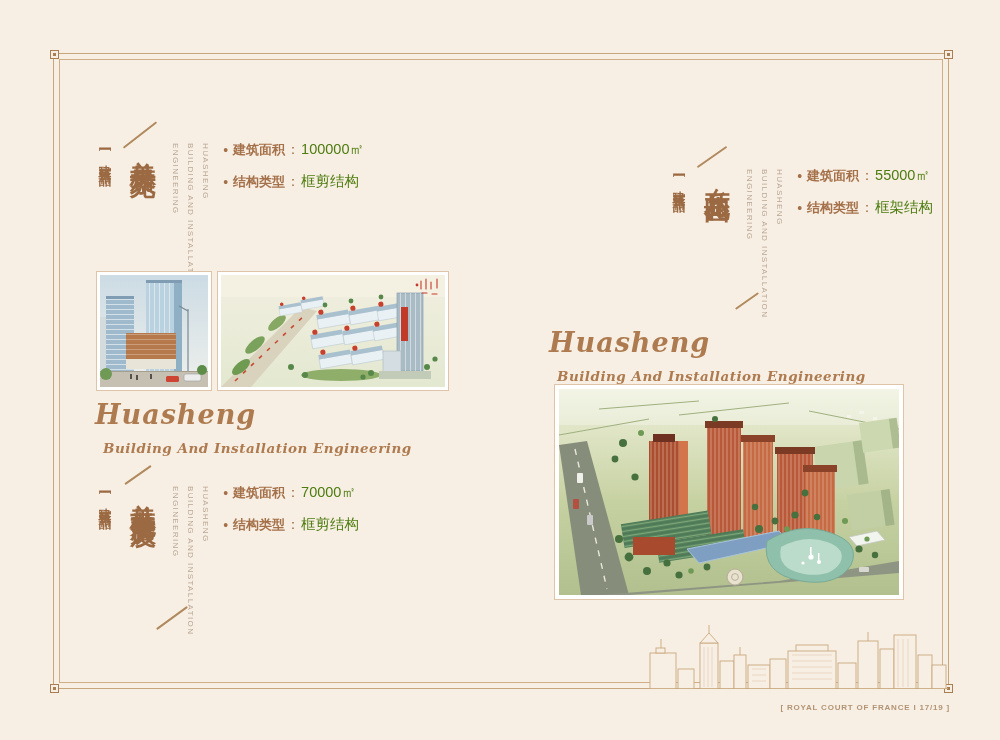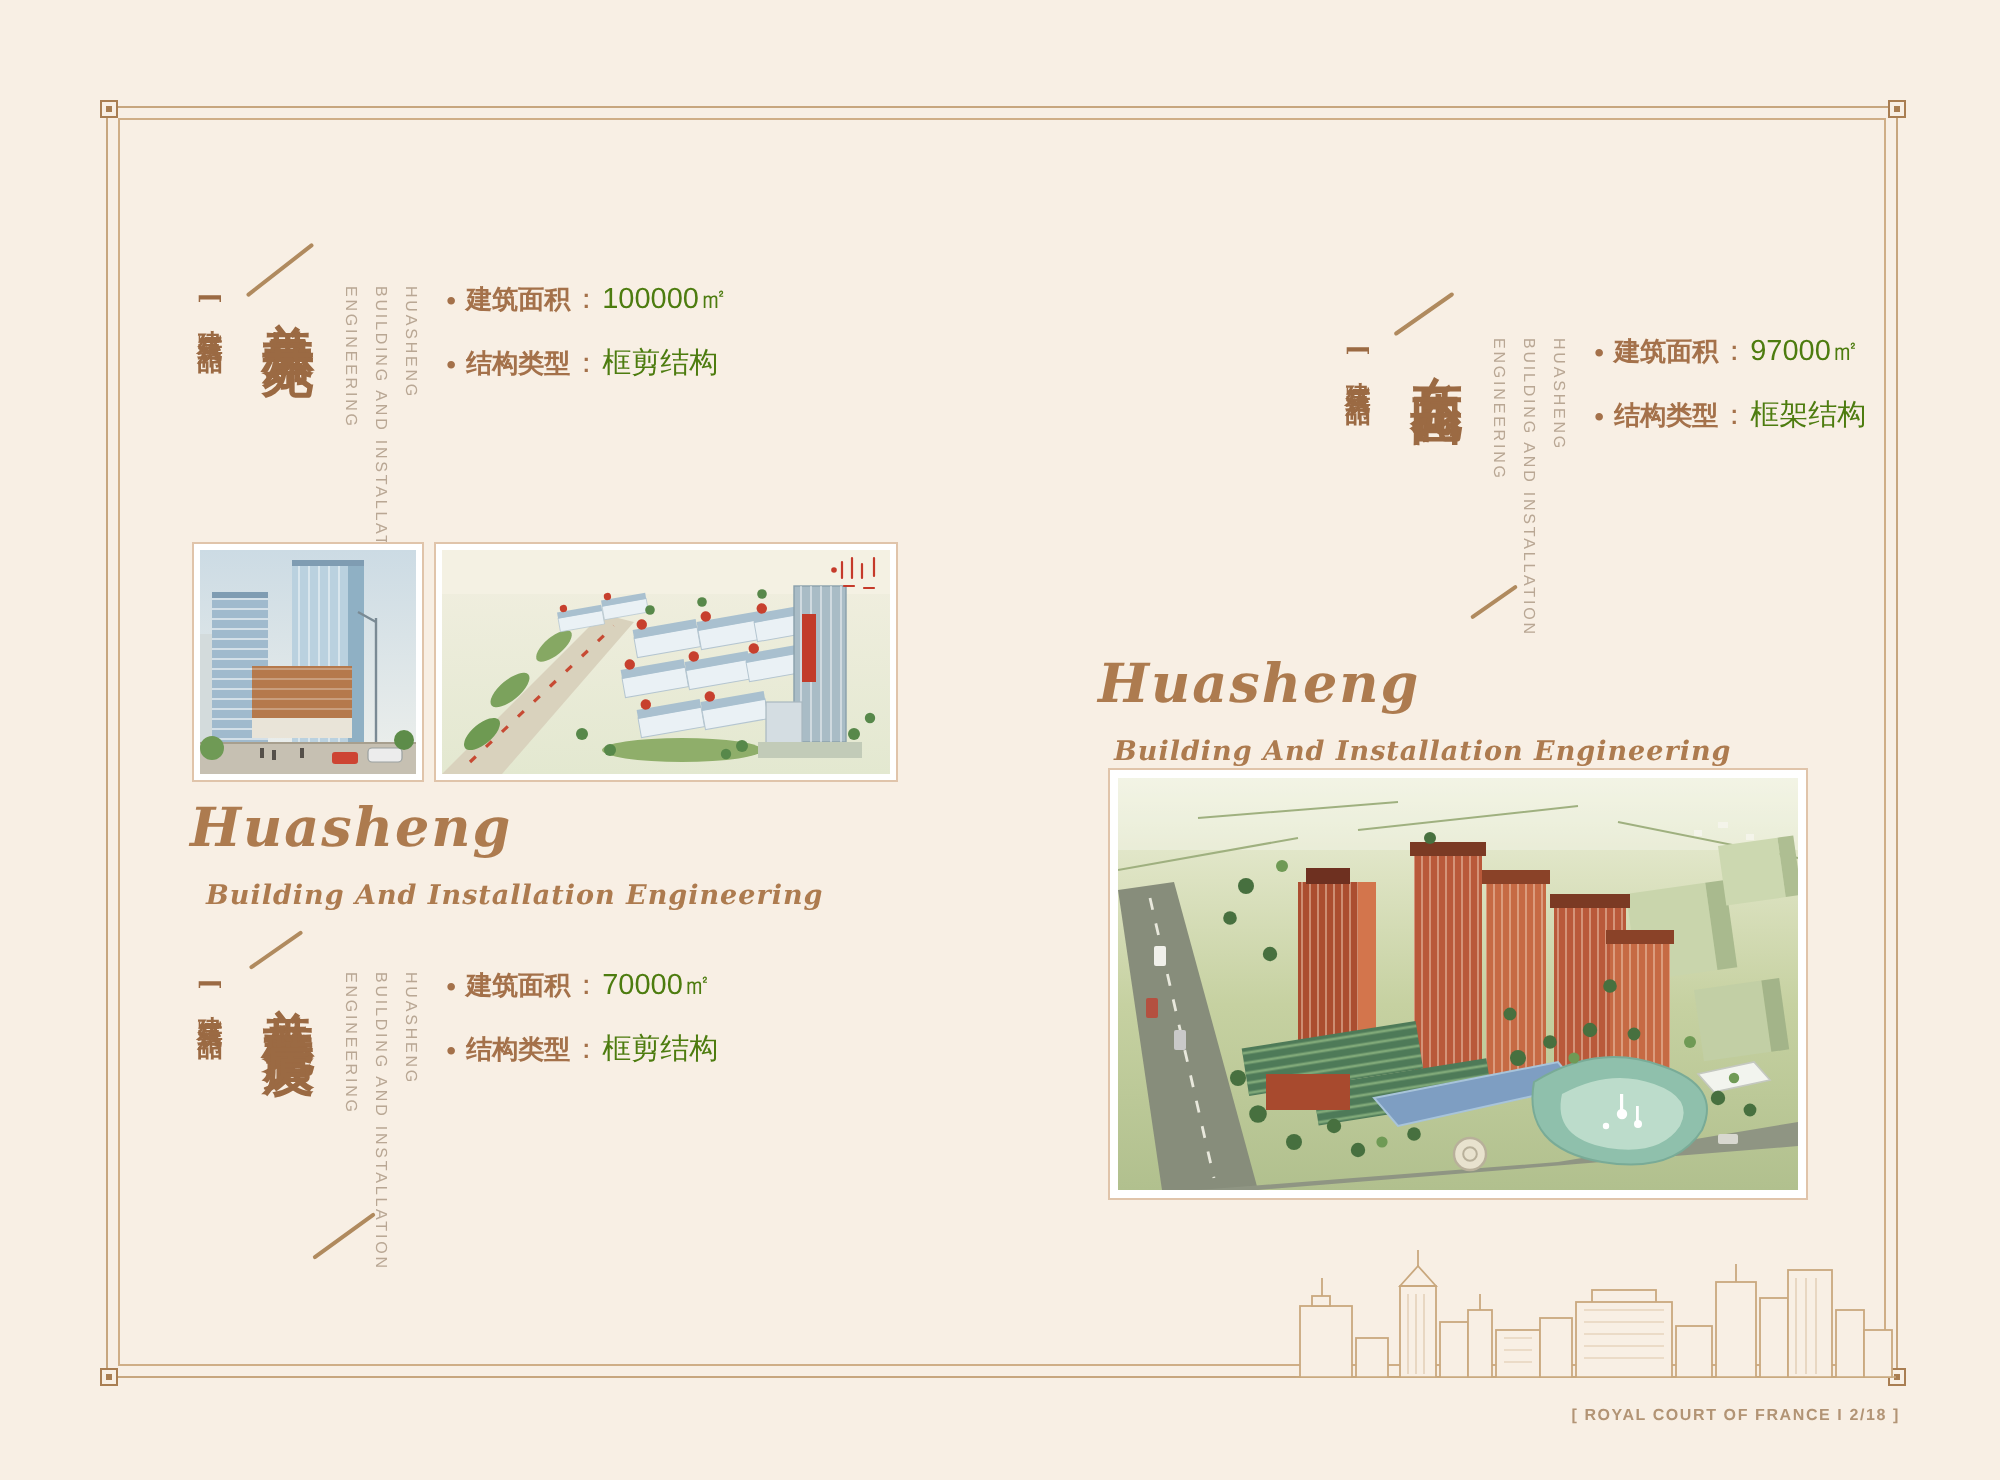--- a/index.html
+++ b/index.html
@@ -111,21 +111,21 @@
   <div class="company-vert">
     <div>HUASHENG</div>
     <div>BUILDING AND INSTALLATION</div>
     <div>ENGINEERING</div>
   </div>
   <div class="specs">
     <div class="spec-row">
       <span class="spec-dot">•</span>
       <span class="spec-label">建筑面积</span>
       <span class="spec-colon">：</span>
-      <span class="spec-value">97000㎡</span>
+      <span class="spec-value">55000㎡</span>
     </div>
     <div class="spec-row">
       <span class="spec-dot">•</span>
       <span class="spec-label">结构类型</span>
       <span class="spec-colon">：</span>
       <span class="spec-value">框架结构</span>
     </div>
   </div>
 </div>
 
@@ -397,13 +397,13 @@
       <rect x="270" y="30" width="14" height="34"></rect>
       <rect x="284" y="40" width="14" height="24"></rect>
     </g>
     <g stroke="#c9a87e" stroke-opacity=".55" stroke-width=".6">
       <path d="M56,22 v40 M60,22 v40 M64,22 v40 M144,30 h40 M144,36 h40 M144,42 h40 M144,48 h40 M144,54 h40 M250,14 v48 M255,14 v48 M260,14 v48 M104,44 h14 M104,50 h14 M104,56 h14"></path>
     </g>
     <line x1="0" y1="63.5" x2="300" y2="63.5" stroke="#c9a87e" stroke-width=".8"></line>
   </svg>
 </div>
 
-<div class="footer">[ ROYAL COURT OF FRANCE I 2/18 ]</div>
+<div class="footer">[ ROYAL COURT OF FRANCE I 17/19 ]</div>
 
 </body></html>

